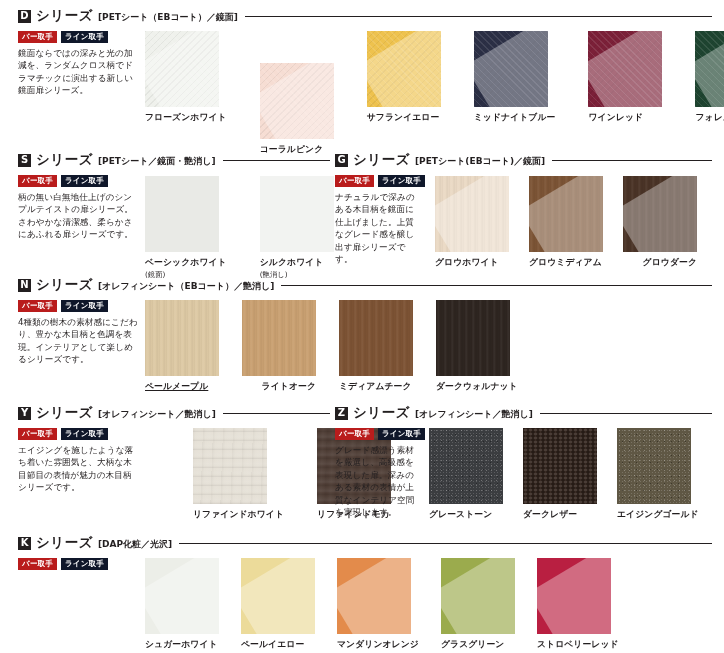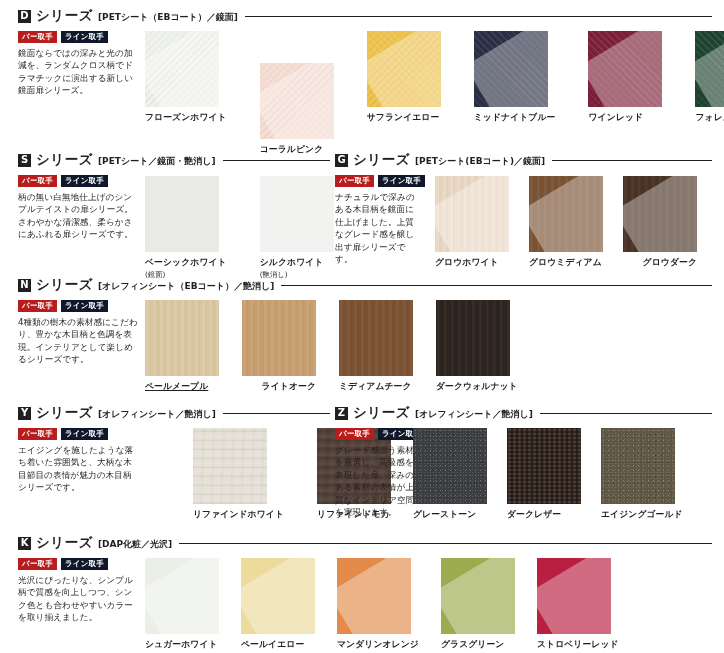--- a/index.html
+++ b/index.html
@@ -345,21 +345,21 @@
       <span class="sec-rule"></span>
     </div>
     <div style="width:86px;">
       <div class="tags">
         <span class="tag bar">バー取手</span>
         <span class="tag line">ライン取手</span>
       </div>
       <div class="desc">グレード感漂う素材を厳選し、高級感を表現した扉。深みのある素材の表情が上質なインテリア空間を実現します。</div>
     </div>
   </div>
-  <div style="position:absolute;left:413px;top:428px;display:flex;gap:20px;">
+  <div style="position:absolute;left:429px;top:428px;display:flex;gap:20px;">
     <div class="swatch-wrap" style="position:relative;">
       <div class="swatch stone" style="background:#3b3d40;"></div>
       <div class="sw-label">グレーストーン</div>
     </div>
     <div class="swatch-wrap" style="position:relative;">
       <div class="swatch leather" style="background:#352720;"></div>
       <div class="sw-label">ダークレザー</div>
     </div>
     <div class="swatch-wrap" style="position:relative;">
       <div class="swatch stone" style="background:#5f5744;"></div>
@@ -372,21 +372,20 @@
       <span class="sec-badge">K</span>
       <span class="sec-title">シリーズ</span>
       <span class="sec-sub">[DAP化粧／光沢]</span>
       <span class="sec-rule"></span>
     </div>
     <div style="width:122px;">
       <div class="tags">
         <span class="tag bar">バー取手</span>
         <span class="tag line">ライン取手</span>
       </div>
-      <div class="desc">光沢にぴったりな、シンプル柄で質感を向上しつつ、シンク色とも合わせやすいカラーを取り揃えました。</div>
     </div>
   </div>
   <div style="position:absolute;left:145px;top:558px;display:flex;gap:22px;">
     <div class="swatch-wrap" style="position:relative;">
       <div class="swatch gloss" style="background:#eceee8;"></div>
       <div class="sw-label">シュガーホワイト</div>
     </div>
     <div class="swatch-wrap" style="position:relative;">
       <div class="swatch gloss" style="background:#ecdb9a;"></div>
       <div class="sw-label">ペールイエロー</div>

